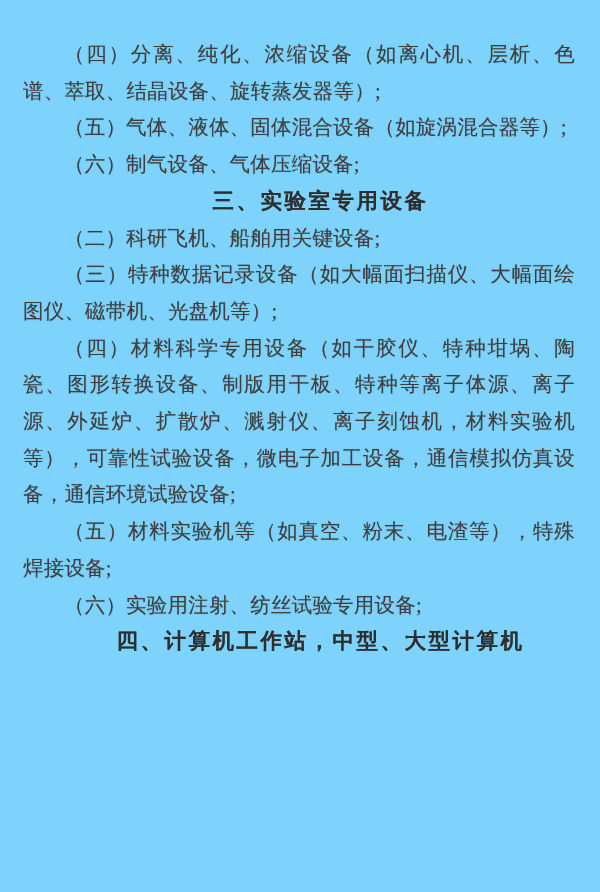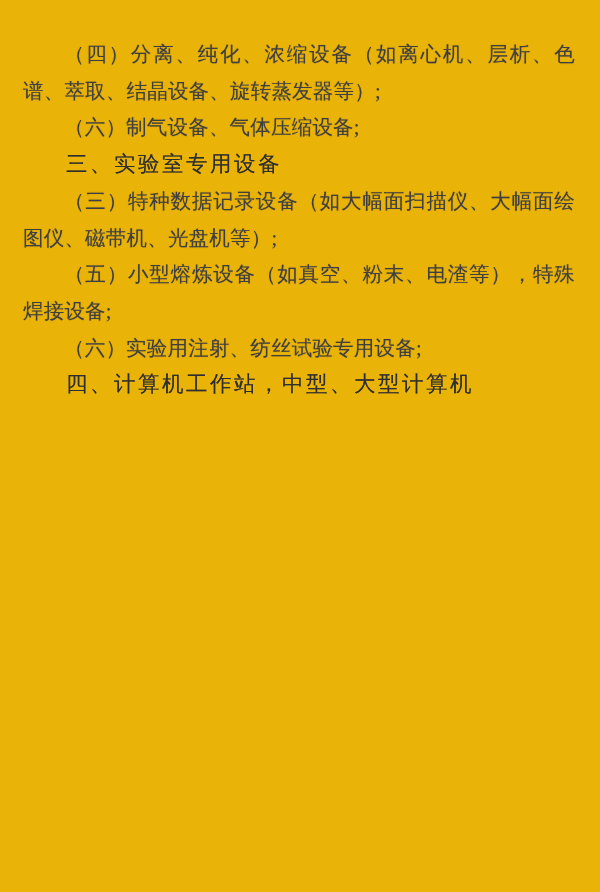--- a/index.html
+++ b/index.html
@@ -10,49 +10,52 @@
   body {
     width: 600px;
     height: 892px;
     overflow: hidden;
   }
   .page {
     box-sizing: border-box;
     width: 600px;
     height: 892px;
     padding: 36px 25px 0 23px;
-    background: #eab308;
+    background: #7dd3fc;
     font-family: "Liberation Serif", "DejaVu Serif", serif;
     font-size: 20.5px;
     line-height: 36.7px;
     color: #3f3f3f;
   }
   .para {
     margin: 0;
     text-align: justify;
     text-indent: 2em;
     text-shadow: 0 0 1px rgba(70, 70, 70, 0.45);
     letter-spacing: 0.2px;
   }
   .heading {
     margin: 0;
     text-indent: 2em;
     font-family: "Liberation Sans", "DejaVu Sans", sans-serif;
-    font-weight: 400;
+    font-weight: 700;
     font-size: 21.5px;
     letter-spacing: 2.5px;
     color: #2e2e2e;
     text-shadow: 0 0 0.5px rgba(46, 46, 46, 0.6);
-    text-align: left;
+    text-align: center;
   }
 </style>
 </head>
 <body>
 
 <div class="page">
   <p class="para">（四）分离、纯化、浓缩设备（如离心机、层析、色谱、萃取、结晶设备、旋转蒸发器等）;</p>
+  <p class="para">（五）气体、液体、固体混合设备（如旋涡混合器等）;</p>
   <p class="para">（六）制气设备、气体压缩设备;</p>
   <p class="heading">三、实验室专用设备</p>
+  <p class="para">（二）科研飞机、船舶用关键设备;</p>
   <p class="para">（三）特种数据记录设备（如大幅面扫描仪、大幅面绘图仪、磁带机、光盘机等）;</p>
-  <p class="para">（五）小型熔炼设备（如真空、粉末、电渣等），特殊焊接设备;</p>
+  <p class="para">（四）材料科学专用设备（如干胶仪、特种坩埚、陶瓷、图形转换设备、制版用干板、特种等离子体源、离子源、外延炉、扩散炉、溅射仪、离子刻蚀机，材料实验机等），可靠性试验设备，微电子加工设备，通信模拟仿真设备，通信环境试验设备;</p>
+  <p class="para">（五）材料实验机等（如真空、粉末、电渣等），特殊焊接设备;</p>
   <p class="para">（六）实验用注射、纺丝试验专用设备;</p>
   <p class="heading">四、计算机工作站，中型、大型计算机</p>
 </div>
 
 </body></html>

